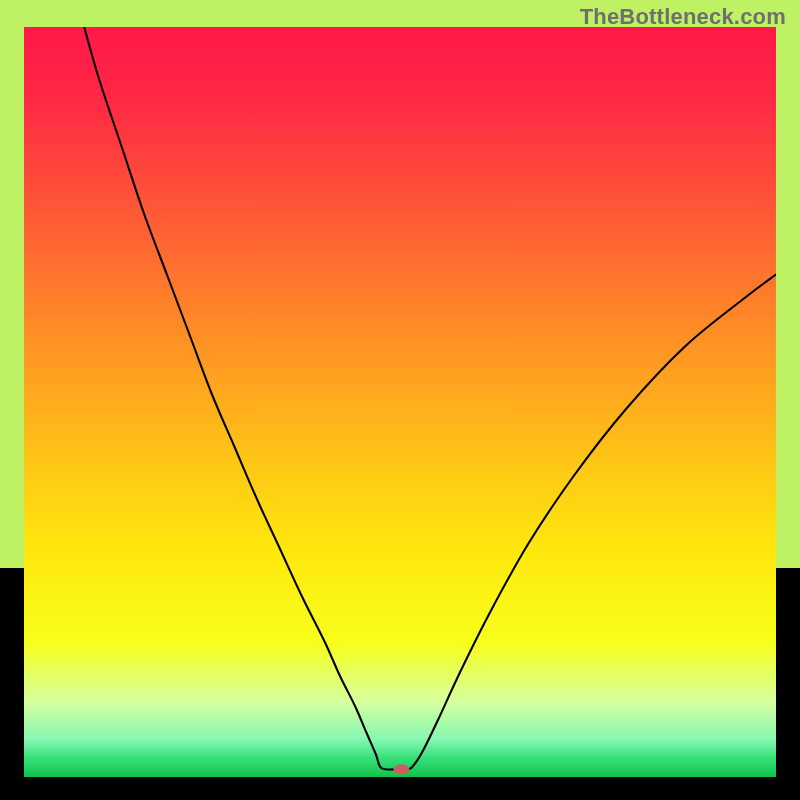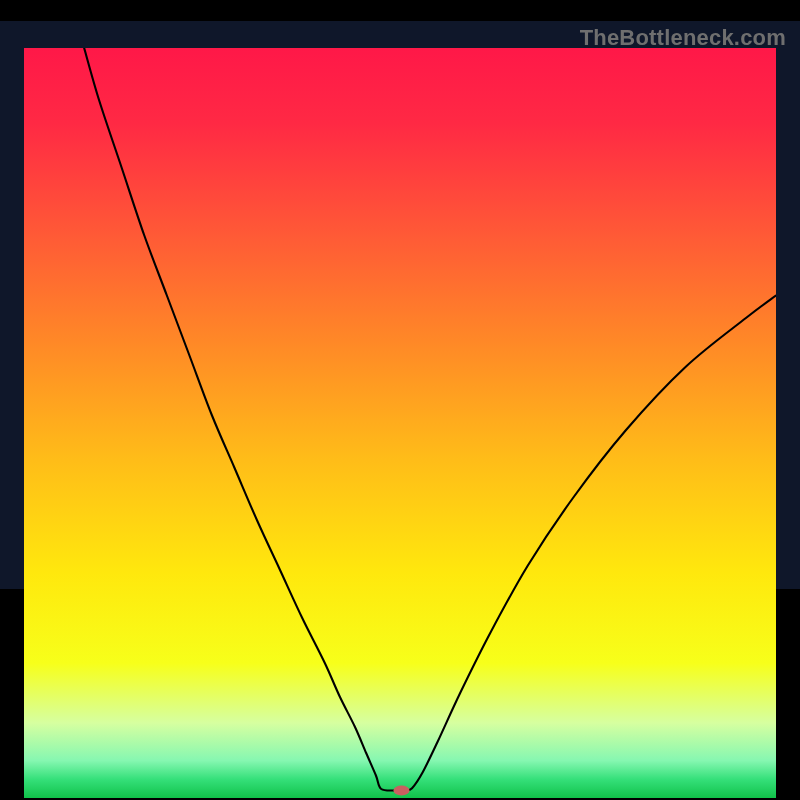--- a/index.html
+++ b/index.html
@@ -8,22 +8,21 @@
     width: 800px;
     height: 800px;
     background: #000;
     overflow: hidden;
     font-family: Arial, Helvetica, sans-serif;
   }
   .frame {
     position: relative;
     width: 800px;
     height: 568px;
-    background: #0f172a;
-    margin-top: 21px;
+    background: #bef264;
   }
   .watermark {
     position: absolute;
     top: 4px;
     right: 14px;
     font-size: 22px;
     font-weight: 600;
     color: #6f6f6f;
     letter-spacing: 0.2px;
     z-index: 10;

